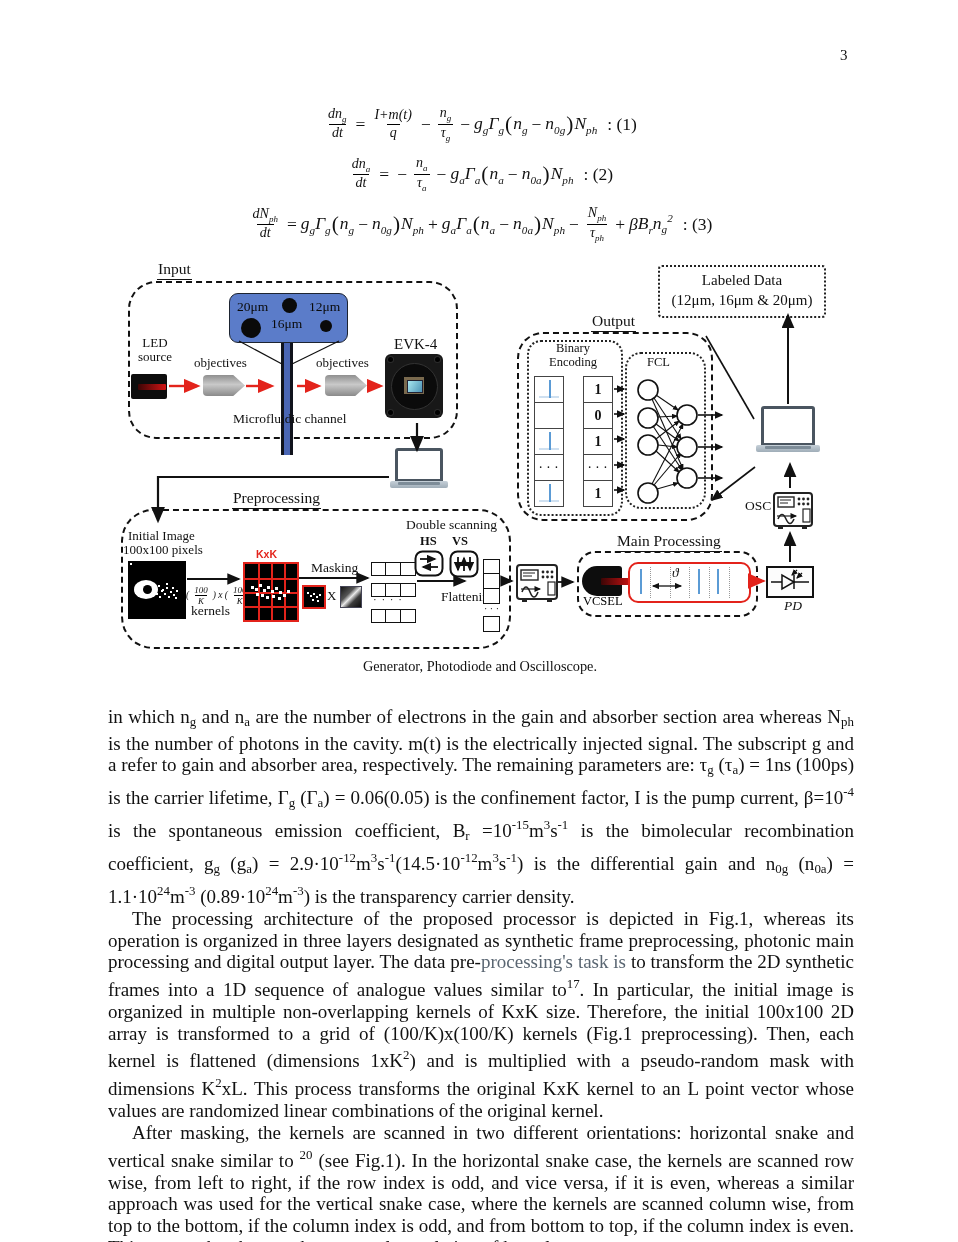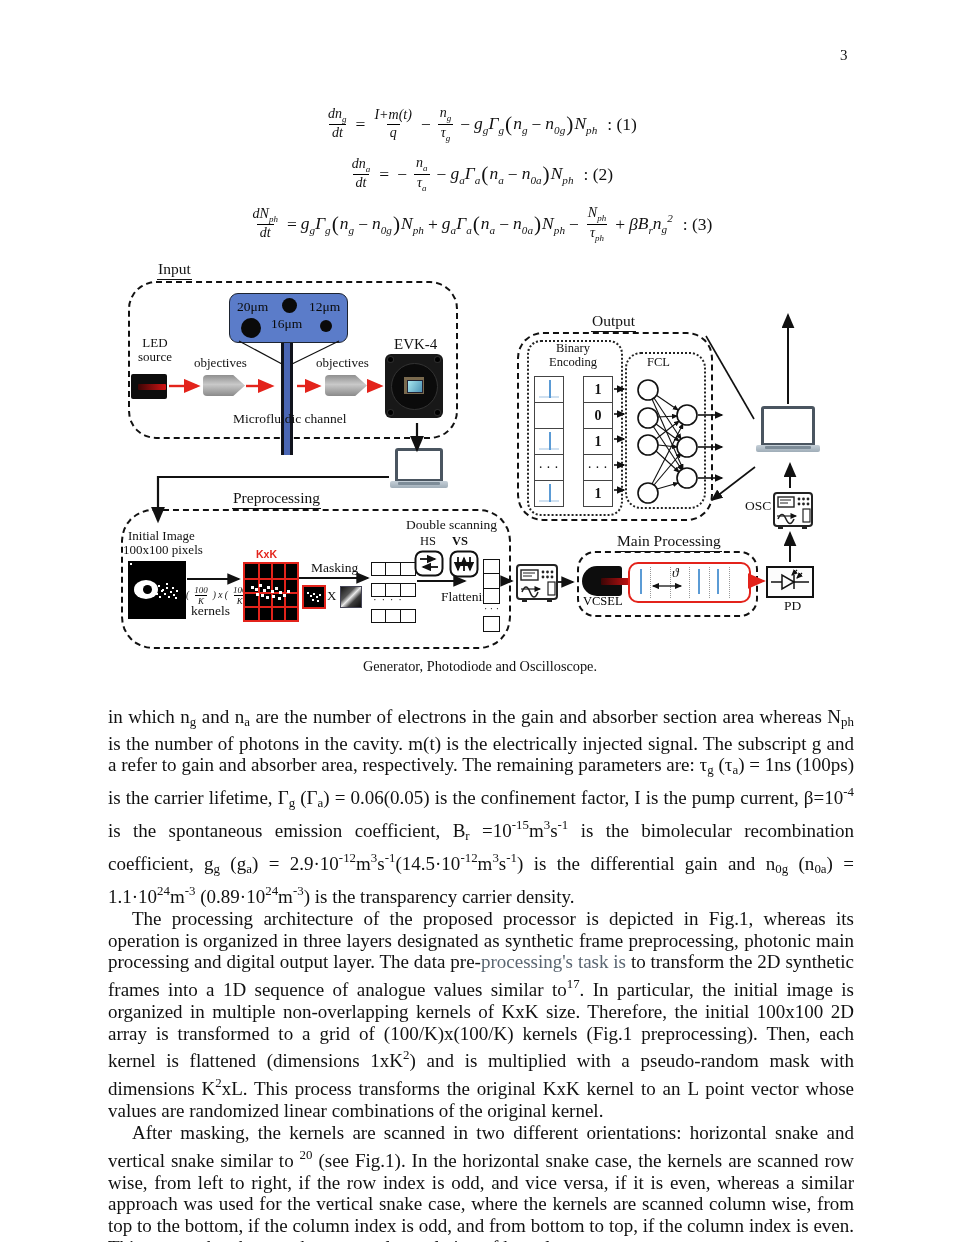--- a/index.html
+++ b/index.html
@@ -260,21 +260,21 @@
       <div class="c"></div>
       <div class="c"></div>
     </div>
   <div class="abs" style="left:373px;top:593px;font-size:11px;letter-spacing:1px;">· · · ·</div>
   <div class="abs mrow" style="left:371px;top:609px;">
       <div class="c"></div>
       <div class="c"></div>
       <div class="c"></div>
     </div>
   <div class="abs flabel" style="left:406px;top:518px;font-size:13.5px;">Double scanning</div>
-  <div class="abs" style="left:420px;top:534px;font-size:12.5px;font-weight:normal;">HS</div>
+  <div class="abs" style="left:420px;top:534px;font-size:12.5px;font-weight:bold;">HS</div>
   <div class="abs" style="left:452px;top:534px;font-size:12.5px;font-weight:bold;">VS</div>
   <svg class="iconsvg" style="left:414px;top:550px;" width="30" height="27">
     <rect x="1.5" y="1.5" width="27" height="24" rx="7" fill="none" stroke="#111" stroke-width="2"></rect>
     <line x1="6" y1="9" x2="21" y2="9" stroke="#111" stroke-width="1.8" marker-end="url(#abs)"></line>
     <line x1="24" y1="17" x2="9" y2="17" stroke="#111" stroke-width="1.8" marker-end="url(#abs)"></line>
   </svg>
   <svg class="iconsvg" style="left:449px;top:550px;" width="30" height="28">
     <rect x="1.5" y="1.5" width="27" height="25" rx="7" fill="none" stroke="#111" stroke-width="2"></rect>
     <line x1="9" y1="7" x2="9" y2="20" stroke="#111" stroke-width="1.8" marker-end="url(#abs)"></line>
     <line x1="15" y1="21" x2="15" y2="8" stroke="#111" stroke-width="1.8" marker-end="url(#abs)"></line>
@@ -311,30 +311,34 @@
   </div>
   <svg class="iconsvg" style="left:766px;top:566px;" width="48" height="32">
     <rect x="1" y="1" width="46" height="30" fill="#fcfcfc" stroke="#111" stroke-width="2"></rect>
     <line x1="5" y1="16" x2="16" y2="16" stroke="#111" stroke-width="1.5"></line>
     <path d="M16 9 L16 23 L28 16 Z" fill="none" stroke="#111" stroke-width="1.5"></path>
     <line x1="28" y1="9" x2="28" y2="23" stroke="#111" stroke-width="1.5"></line>
     <line x1="28" y1="16" x2="43" y2="16" stroke="#111" stroke-width="1.5"></line>
     <line x1="31" y1="4" x2="26" y2="9" stroke="#111" stroke-width="1.2" marker-end="url(#abs)"></line>
     <line x1="36" y1="7" x2="31" y2="12" stroke="#111" stroke-width="1.2" marker-end="url(#abs)"></line>
   </svg>
-  <div class="abs flabel" style="left:784px;top:599px;font-size:13.5px;">PD</div>
+  <div class="abs flabel" style="left:784px;top:599px;font-size:13.5px;font-style:italic;">PD</div>
   <div class="abs flabel" style="left:745px;top:499px;font-size:13.5px;">OSC</div>
 
   <div class="abs laptop" style="left:756px;top:406px;width:64px;">
     <div class="scr" style="width:48px;height:34px;"></div>
     <div class="base" style="width:64px;">
         <div class="key"></div>
       </div>
   </div>
 
+  <div class="abs dotbox" style="left:658px;top:265px;width:164px;height:46px;border-radius:4px;text-align:center;font-size:15px;line-height:20px;padding-top:3px;">
+    <div>Labeled Data</div>
+    <div>(12μm, 16μm &amp; 20μm)</div>
+  </div>
 
   <div class="abs dashbox" style="left:517px;top:332px;width:192px;height:185px;border-radius:26px;"></div>
   <div class="abs sect-title" style="left:591px;top:312px;">Output</div>
   <div class="abs dotbox" style="left:527px;top:340px;width:92px;height:172px;border-radius:14px;"></div>
   <div class="abs" style="left:527px;top:342px;width:92px;text-align:center;font-size:12.5px;line-height:13.5px;">
     <div>Binary</div>
     <div>Encoding</div>
   </div>
   <div class="abs cellcol" style="left:534px;top:376px;">
     <div class="bc sc-spike"></div>

